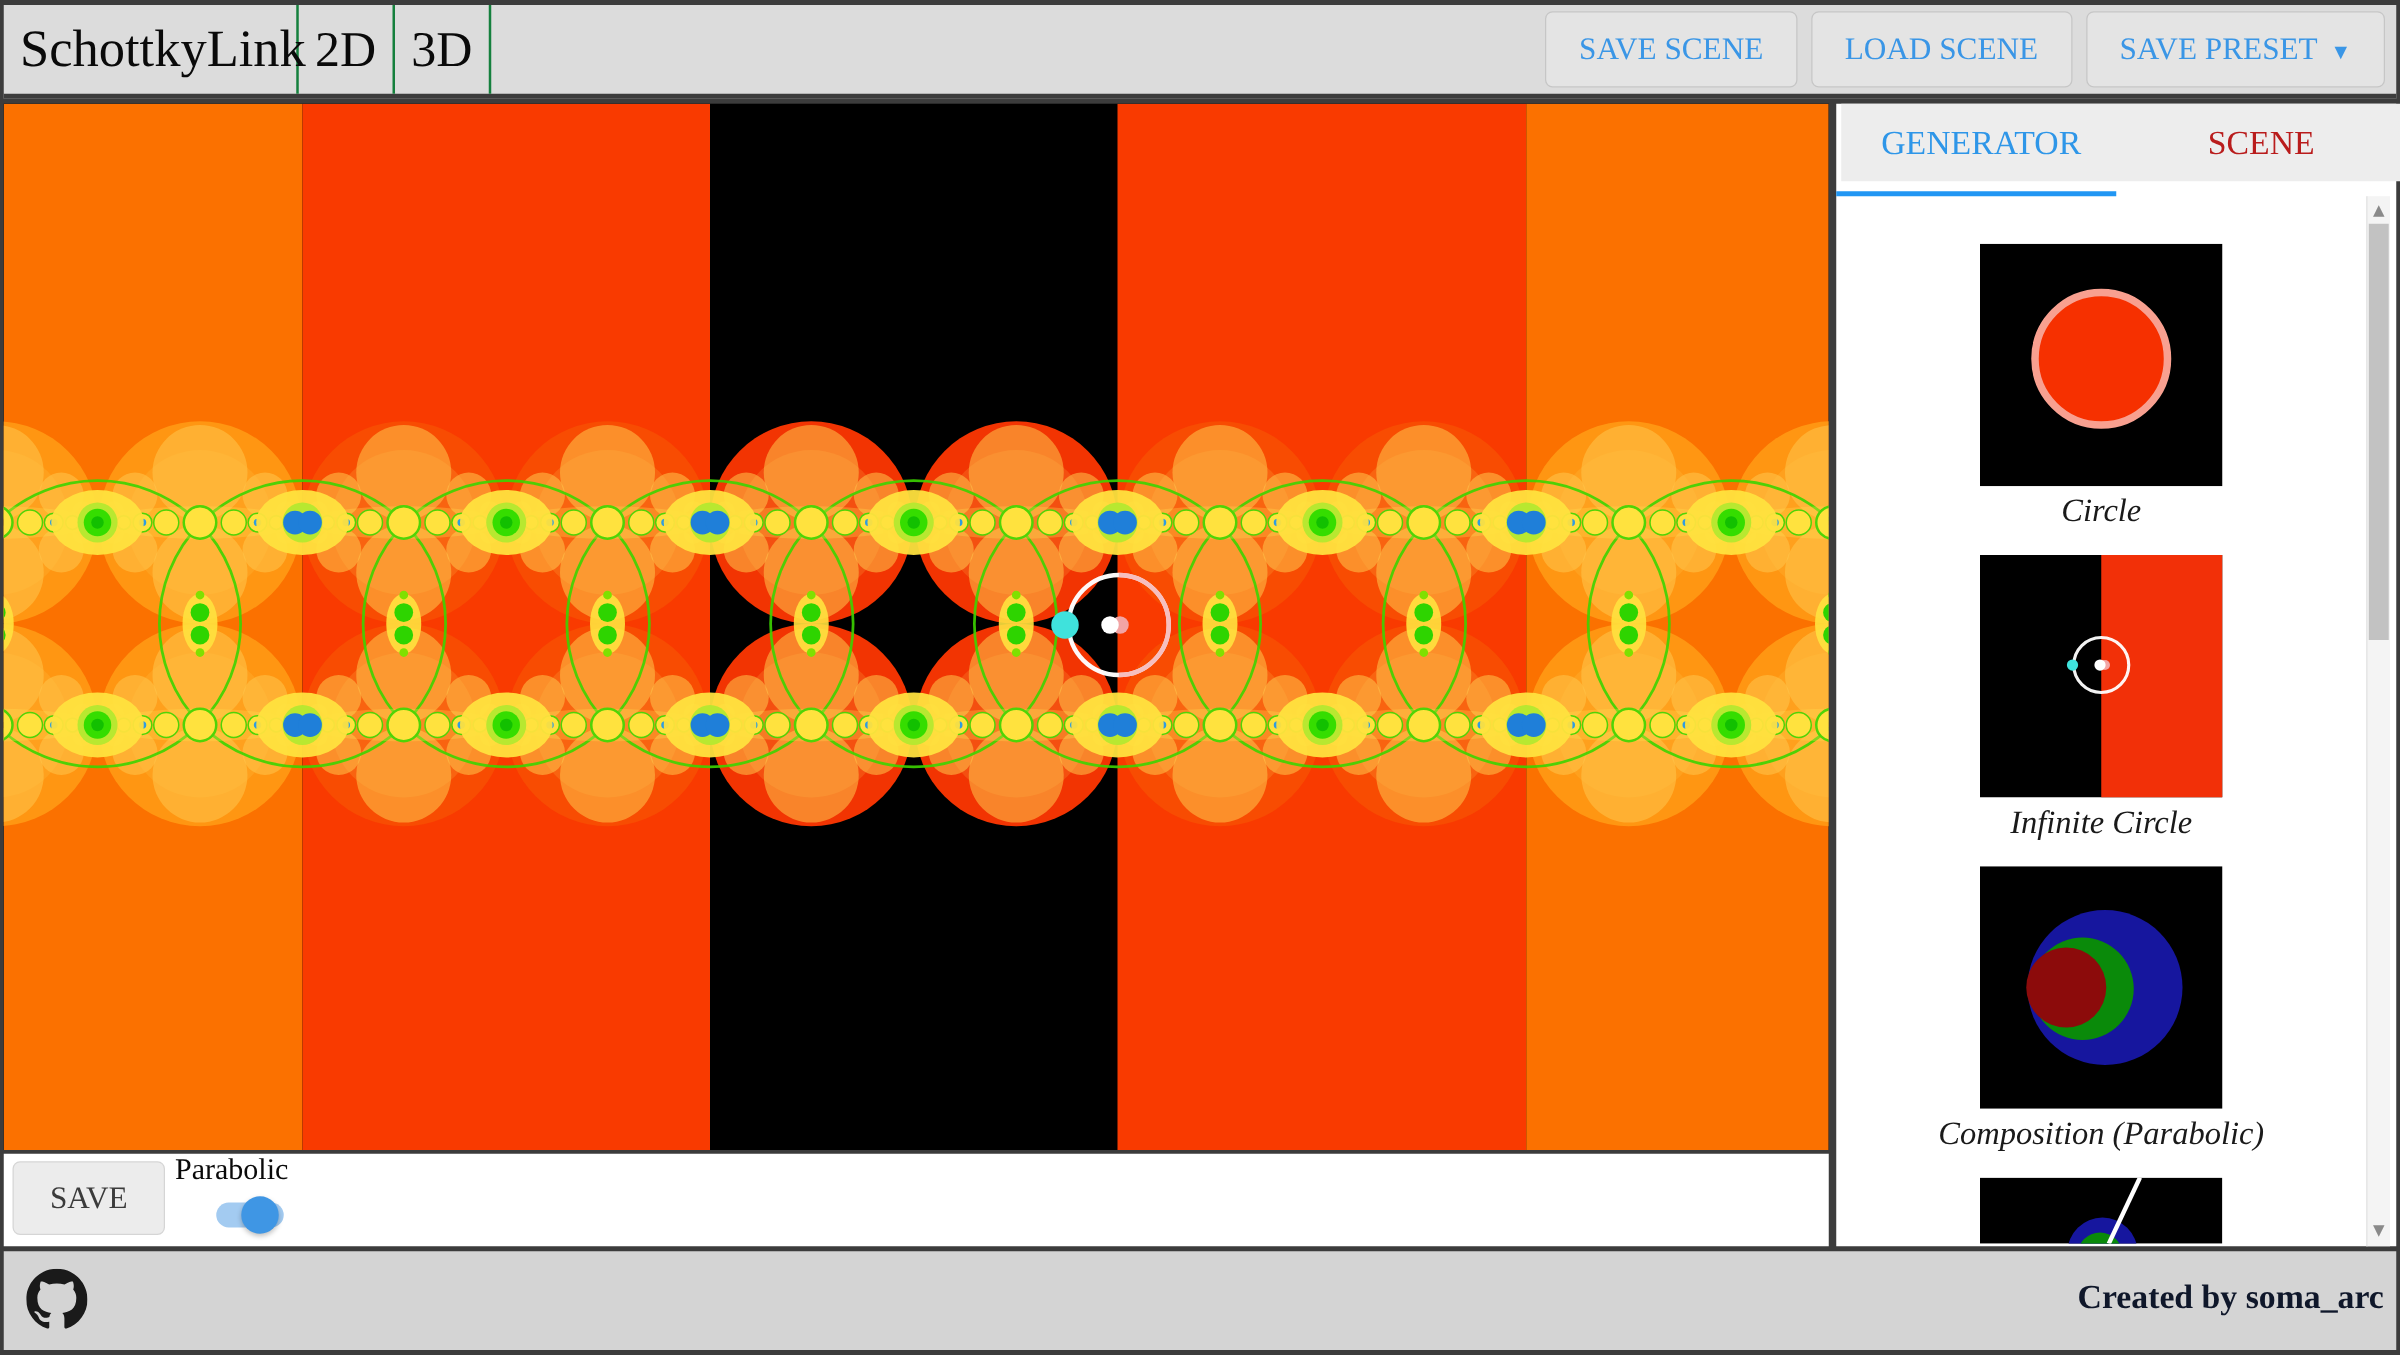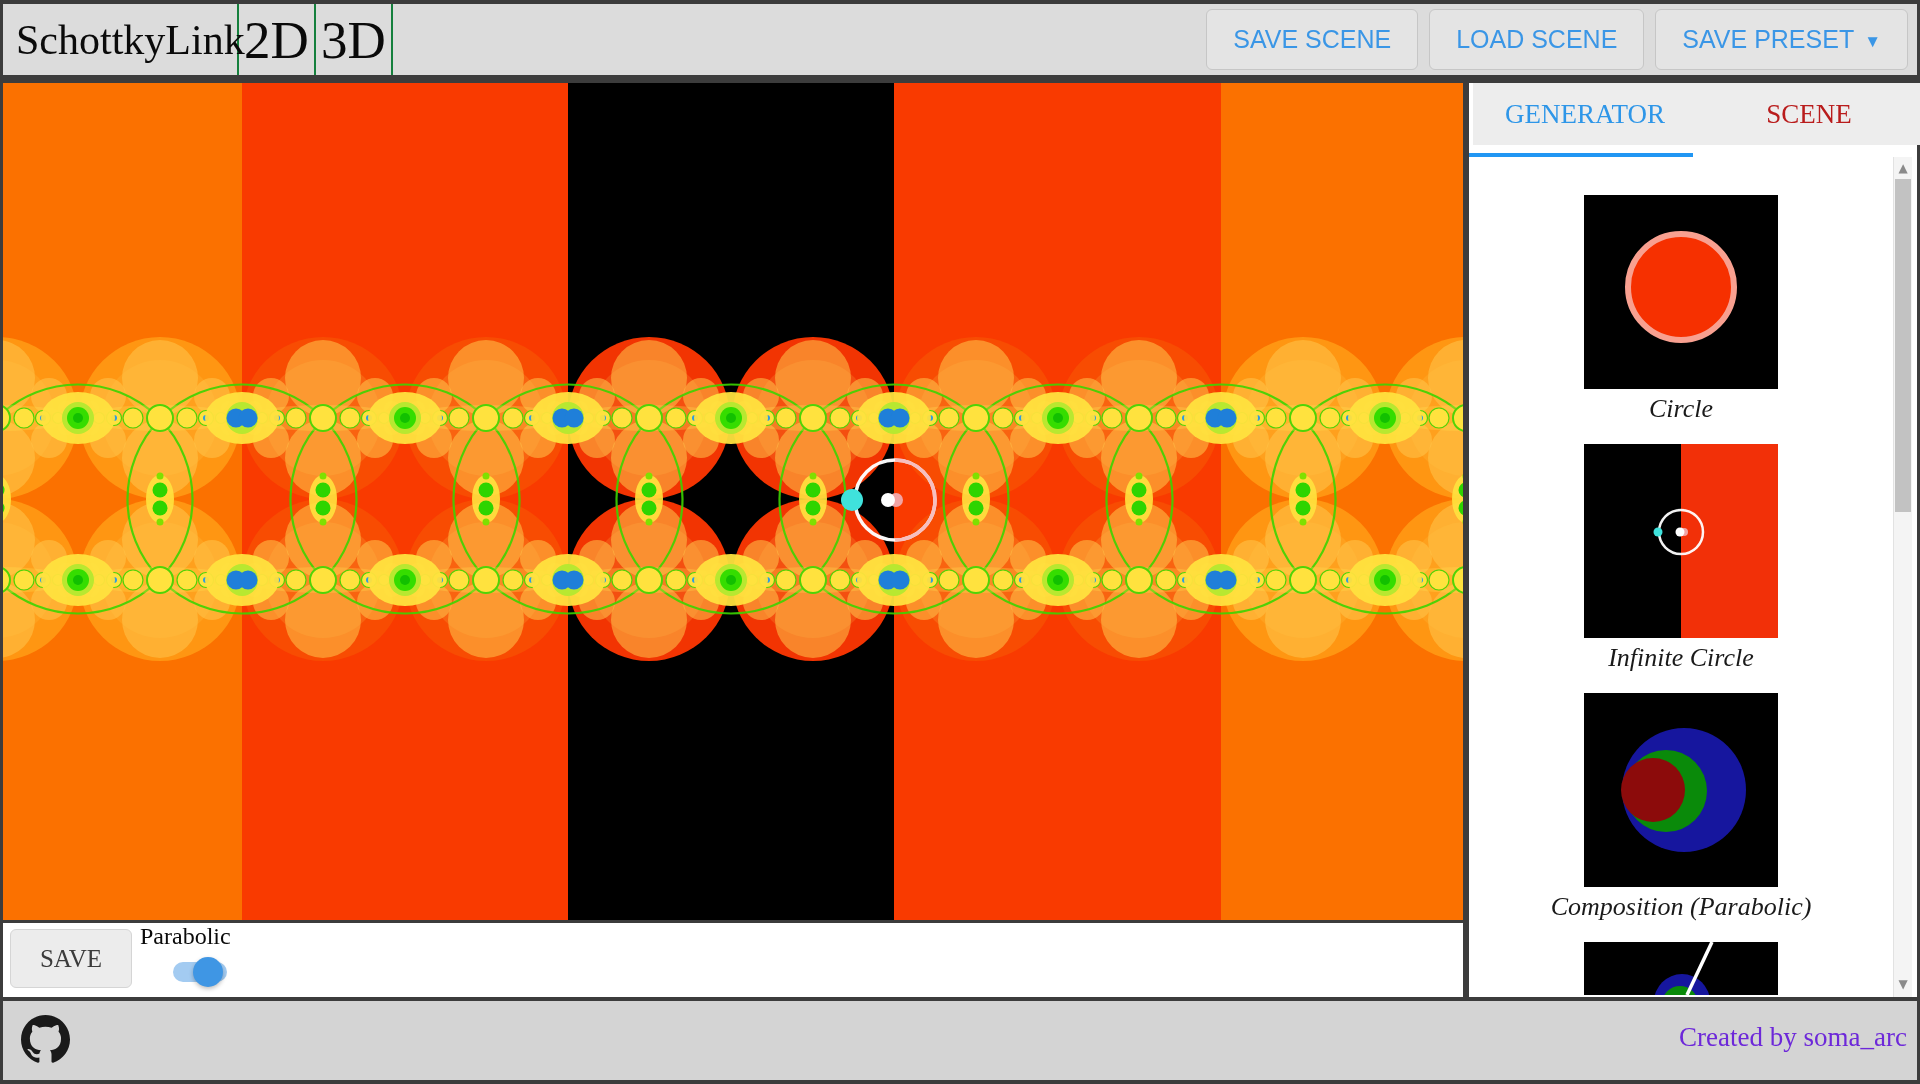--- a/index.html
+++ b/index.html
@@ -5,25 +5,25 @@
   * { margin:0; padding:0; box-sizing:border-box; }
   html,body { width:1920px; height:1084px; background:#3c3c3c; overflow:hidden; }
   body { font-family:"Liberation Serif", serif; }
   #page { position:relative; width:1920px; height:1084px; background:#3c3c3c; }
 
   
   #header { position:absolute; left:3px; top:4px; width:1914px; height:75px;
             background:#dcdcdc; border-bottom:4px solid #3c3c3c; display:flex; align-items:stretch; }
   .hseg { display:flex; align-items:center; justify-content:center; border-right:2px solid #15803d; }
   #app-title { width:236px; font-size:42px; color:#0a0a0a; justify-content:flex-start; padding-left:13px; }
-  .mode-btn { width:77px; font-size:53px; color:#0a0a0a; cursor:pointer; }
+  .mode-btn { width:77px; font-size:40px; color:#0a0a0a; cursor:pointer; }
   #header-spacer { flex:1; }
   #header-actions { display:flex; align-items:center; gap:11px; padding-right:9px; }
   .chrome-btn { height:61px; padding:0 26px; background:#e4e4e4; border:1px solid #c6c6c6;
-                border-radius:6px; color:#3a96e6; font-size:25px; font-family:Liberation Sans, sans-serif;
+                border-radius:6px; color:#3a96e6; font-size:25px; font-family:Liberation Serif, serif;
                 display:flex; align-items:center; gap:10px; cursor:pointer; }
   .caret { font-size:17px; position:relative; top:2px; }
 
   
   #canvas-wrap { position:absolute; left:3px; top:83px; width:1460px; height:837px; background:#000; }
   #canvas-wrap svg { display:block; }
 
   
   #vdivider { position:absolute; left:1463px; top:83px; width:6px; height:914px; background:#3c3c3c; }
 
@@ -53,21 +53,21 @@
               font-family:Liberation Serif, serif; cursor:pointer; }
   #displaygen-label { position:absolute; left:137px; top:0px; font-size:24px; color:#0a0a0a; }
   #toggle { position:absolute; left:170px; top:39px; width:54px; height:20px; border-radius:10px;
             background:#a3cbf1; cursor:pointer; }
   #toggle-knob { position:absolute; left:20px; top:-5px; width:30px; height:30px; border-radius:50%;
                  background:#3f96e4; box-shadow:0 2px 4px rgba(0,0,0,0.25); }
 
   
   #footer { position:absolute; left:3px; top:1001px; width:1914px; height:79px; background:#d4d4d4; }
   #github-icon { position:absolute; left:18px; top:14px; width:49px; height:49px; cursor:pointer; }
-  #credit { position:absolute; right:10px; top:0; height:56px; line-height:72px; font-size:27px; color:#6d28d9; }
+  #credit { position:absolute; right:10px; top:0; height:56px; line-height:72px; font-size:27px; color:#0f172a;font-weight:bold; }
 </style>
 </head>
 <body>
 
 <div id="page">
 
   <div id="header">
     <div class="hseg" id="app-title">SchottkyLink</div>
     <div class="hseg mode-btn">2D</div>
     <div class="hseg mode-btn">3D</div>

